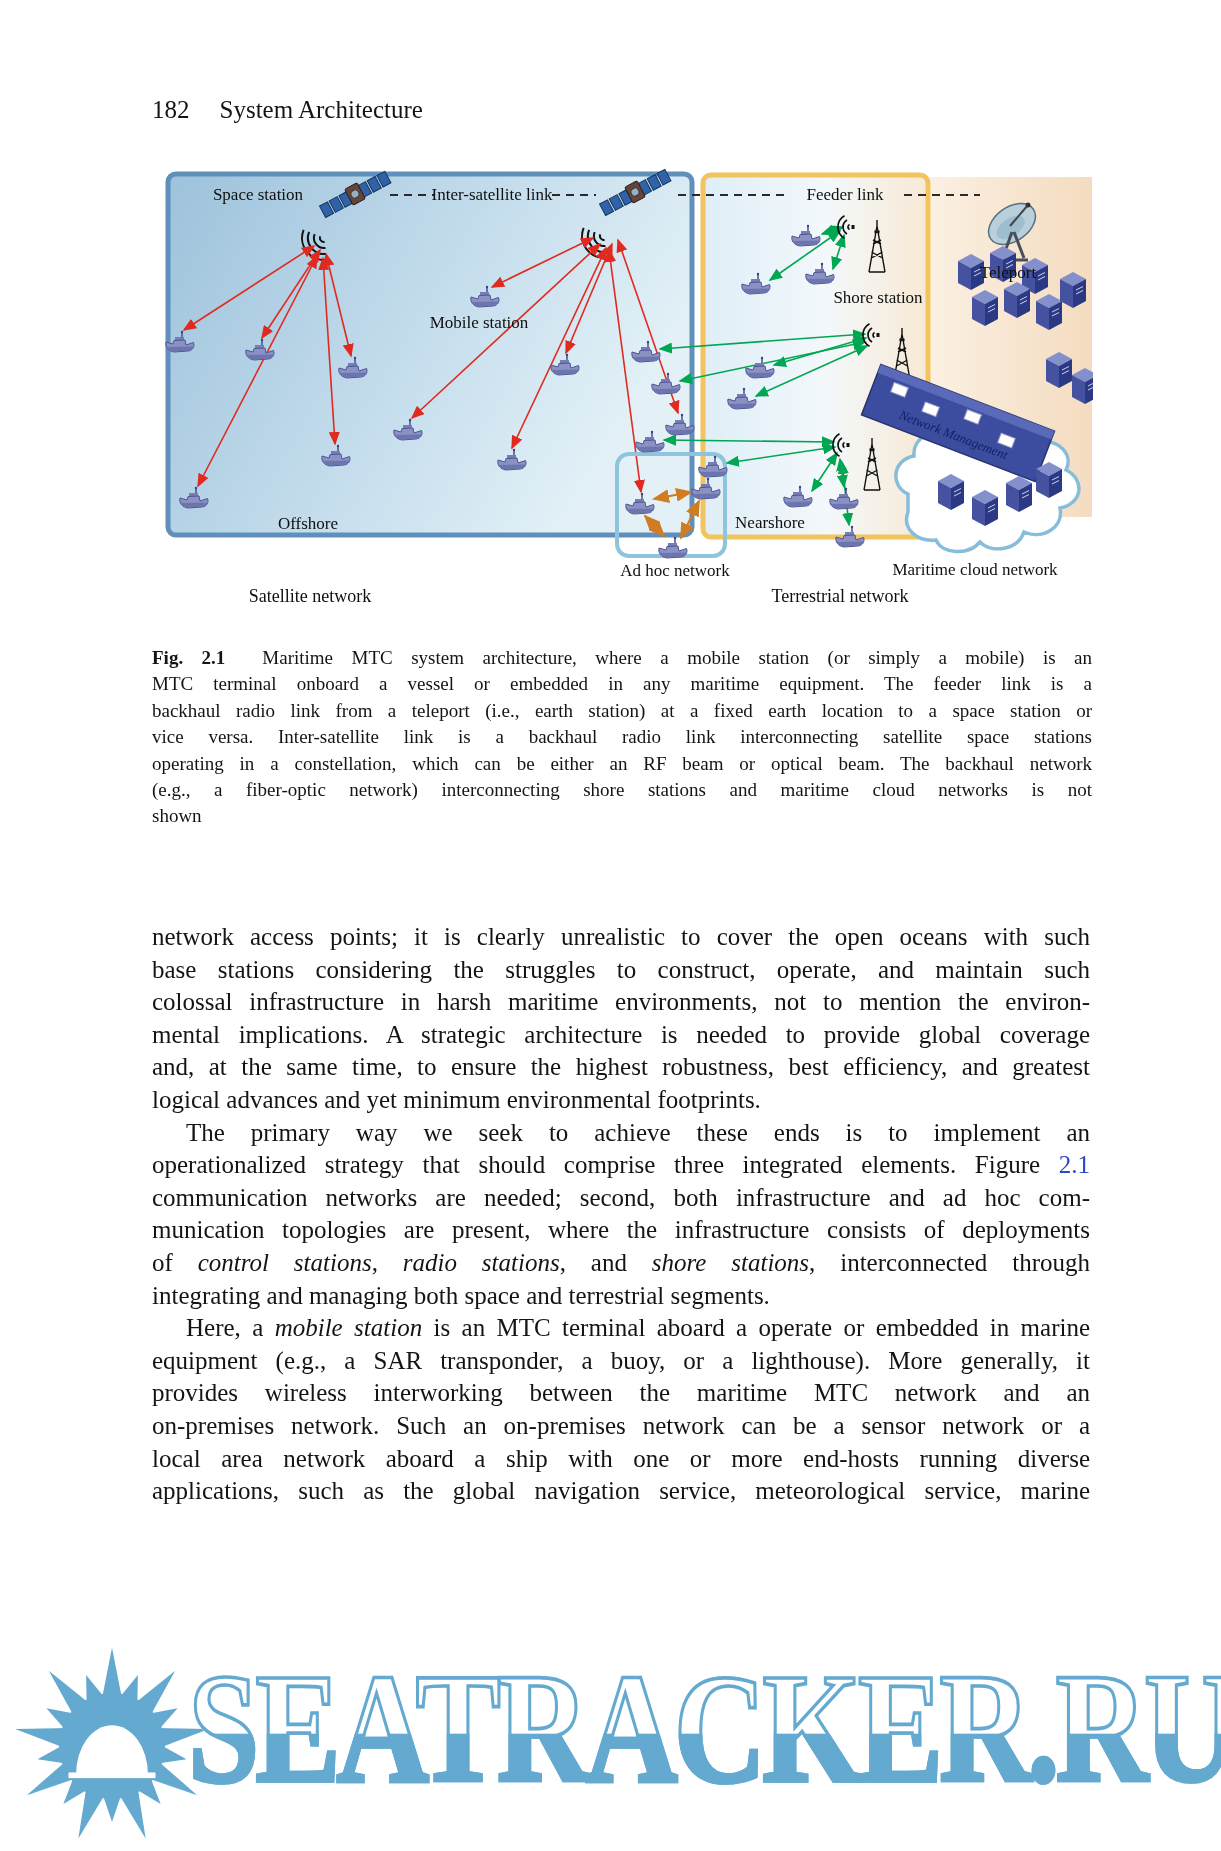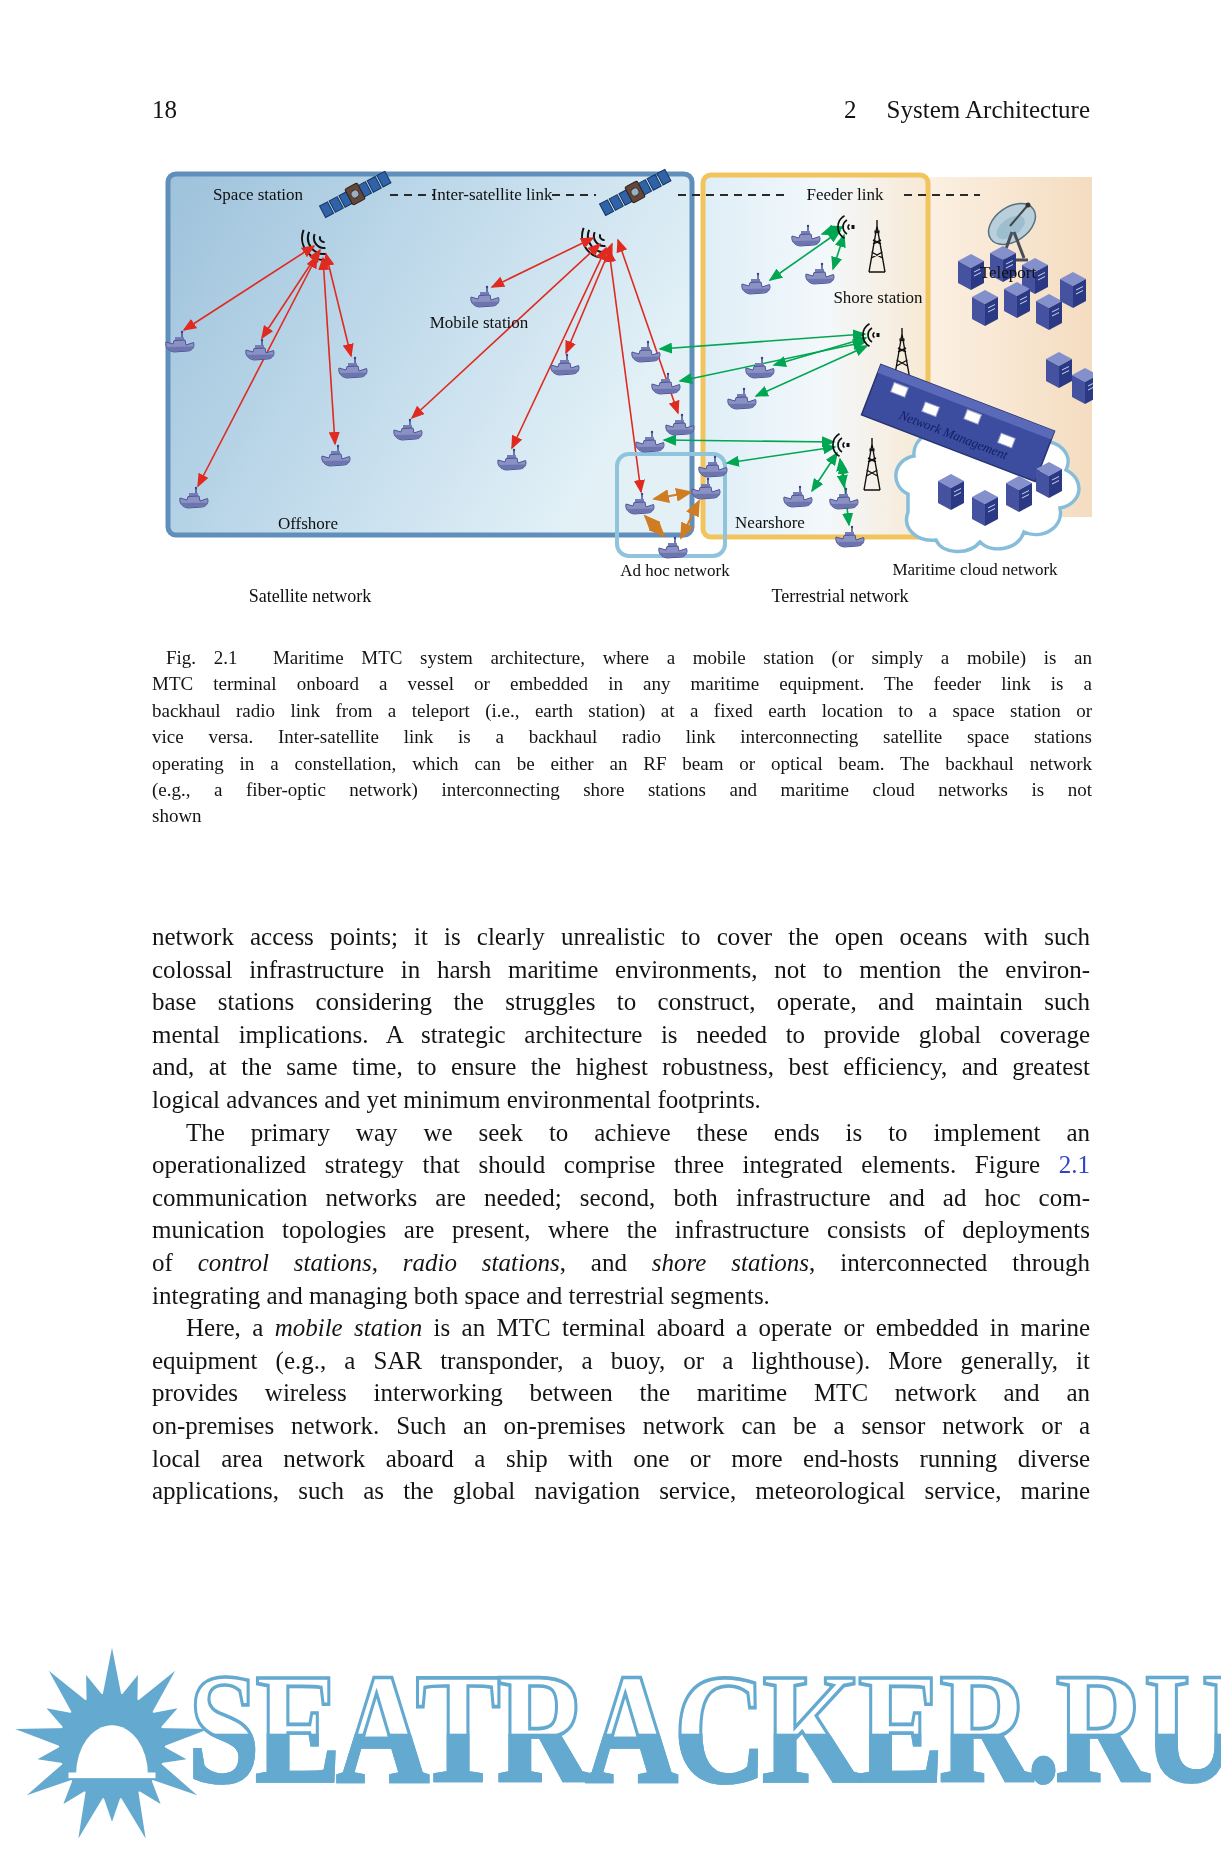--- a/index.html
+++ b/index.html
@@ -1,36 +1,36 @@
 <!DOCTYPE html>
 <html><head>
 <meta charset="utf-8">
 <style>
   html,body{margin:0;padding:0;background:#888;}
   .page{position:relative;width:1221px;height:1851px;background:#ffffff;
         font-family:"Liberation Serif",serif;color:#141414;overflow:hidden;}
   
   .hdr{position:absolute;left:152px;top:96px;width:938px;display:flex;
-       justify-content:space-between;font-size:25px;}
+       font-size:25px;}
   .hdr .ch{display:flex;gap:30px;}
   
   .figwrap{position:absolute;left:138px;top:142px;width:955px;height:480px;}
   .figwrap svg{display:block;}
   .figlabel{font-family:"Liberation Serif",serif;font-size:17px;fill:#101010;}
   .figlabel.big{font-size:18px;}
   
   .cap{position:absolute;left:152px;top:645px;width:940px;font-size:19px;
        line-height:26.4px;}
   
   .bodytxt{position:absolute;left:152px;top:921px;width:938px;font-size:25px;
        line-height:32.6px;}
   .ln{white-space:nowrap;text-align:justify;text-align-last:justify;}
   .ln.last{text-align-last:left;}
   .ln.ind{text-indent:34px;}
-  .b{font-weight:normal;margin-left:14px;}
+  .b{font-weight:bold;}
   .i{font-style:italic;}
   .l{text-decoration:none;font-family:Liberation Serif, serif;}
   
   .wm{position:absolute;left:0;top:1640px;width:1221px;height:211px;}
   .wm-sun{position:absolute;left:6px;top:2px;width:212px;height:208px;}
   .wm-text{position:absolute;left:188px;top:1px;font-size:128px;line-height:200px;
        font-weight:bold;font-family:"Liberation Serif",serif;letter-spacing:-4px;
        display:inline-block;transform:scaleY(1.22);transform-origin:50% 78%;
        background:linear-gradient(#ffffff 0%,#ffffff 52%,#64a9cf 52%,#64a9cf 100%);
        -webkit-background-clip:text;background-clip:text;color:transparent;
@@ -285,22 +285,22 @@
       <div class="ln"><span>MTC terminal onboard a vessel or embedded in any maritime equipment. The feeder link is a</span></div>
       <div class="ln"><span>backhaul radio link from a teleport (i.e., earth station) at a fixed earth location to a space station or</span></div>
       <div class="ln"><span>vice versa. Inter-satellite link is a backhaul radio link interconnecting satellite space stations</span></div>
       <div class="ln"><span>operating in a constellation, which can be either an RF beam or optical beam. The backhaul network</span></div>
       <div class="ln"><span>(e.g., a fiber-optic network) interconnecting shore stations and maritime cloud networks is not</span></div>
       <div class="ln last"><span>shown</span></div>
     </div>
 
   <div class="bodytxt" id="bodytxt">
       <div class="ln"><span>network access points; it is clearly unrealistic to cover the open oceans with such</span></div>
+      <div class="ln"><span>base stations considering the struggles to construct, operate, and maintain such</span></div>
       <div class="ln"><span>colossal infrastructure in harsh maritime environments, not to mention the environ-</span></div>
-      <div class="ln"><span>base stations considering the struggles to construct, operate, and maintain such</span></div>
       <div class="ln"><span>mental implications. A strategic architecture is needed to provide global coverage</span></div>
       <div class="ln"><span>and, at the same time, to ensure the highest robustness, best efficiency, and greatest</span></div>
       <div class="ln last"><span>logical advances and yet minimum environmental footprints.</span></div>
       <div class="ln ind"><span>The primary way we seek to achieve these ends is to implement an</span></div>
       <div class="ln"><span>operationalized strategy that should comprise three integrated elements. Figure </span><span class="l" style="color: rgb(45, 69, 200);">2.1</span></div>
       <div class="ln"><span>communication networks are needed; second, both infrastructure and ad hoc com-</span></div>
       <div class="ln"><span>munication topologies are present, where the infrastructure consists of deployments</span></div>
       <div class="ln"><span>of </span><span class="i">control stations</span><span>, </span><span class="i">radio stations</span><span>, and </span><span class="i">shore stations</span><span>, interconnected through</span></div>
       <div class="ln last"><span>integrating and managing both space and terrestrial segments.</span></div>
       <div class="ln ind"><span>Here, a </span><span class="i">mobile station</span><span> is an MTC terminal aboard a operate or embedded in marine</span></div>

